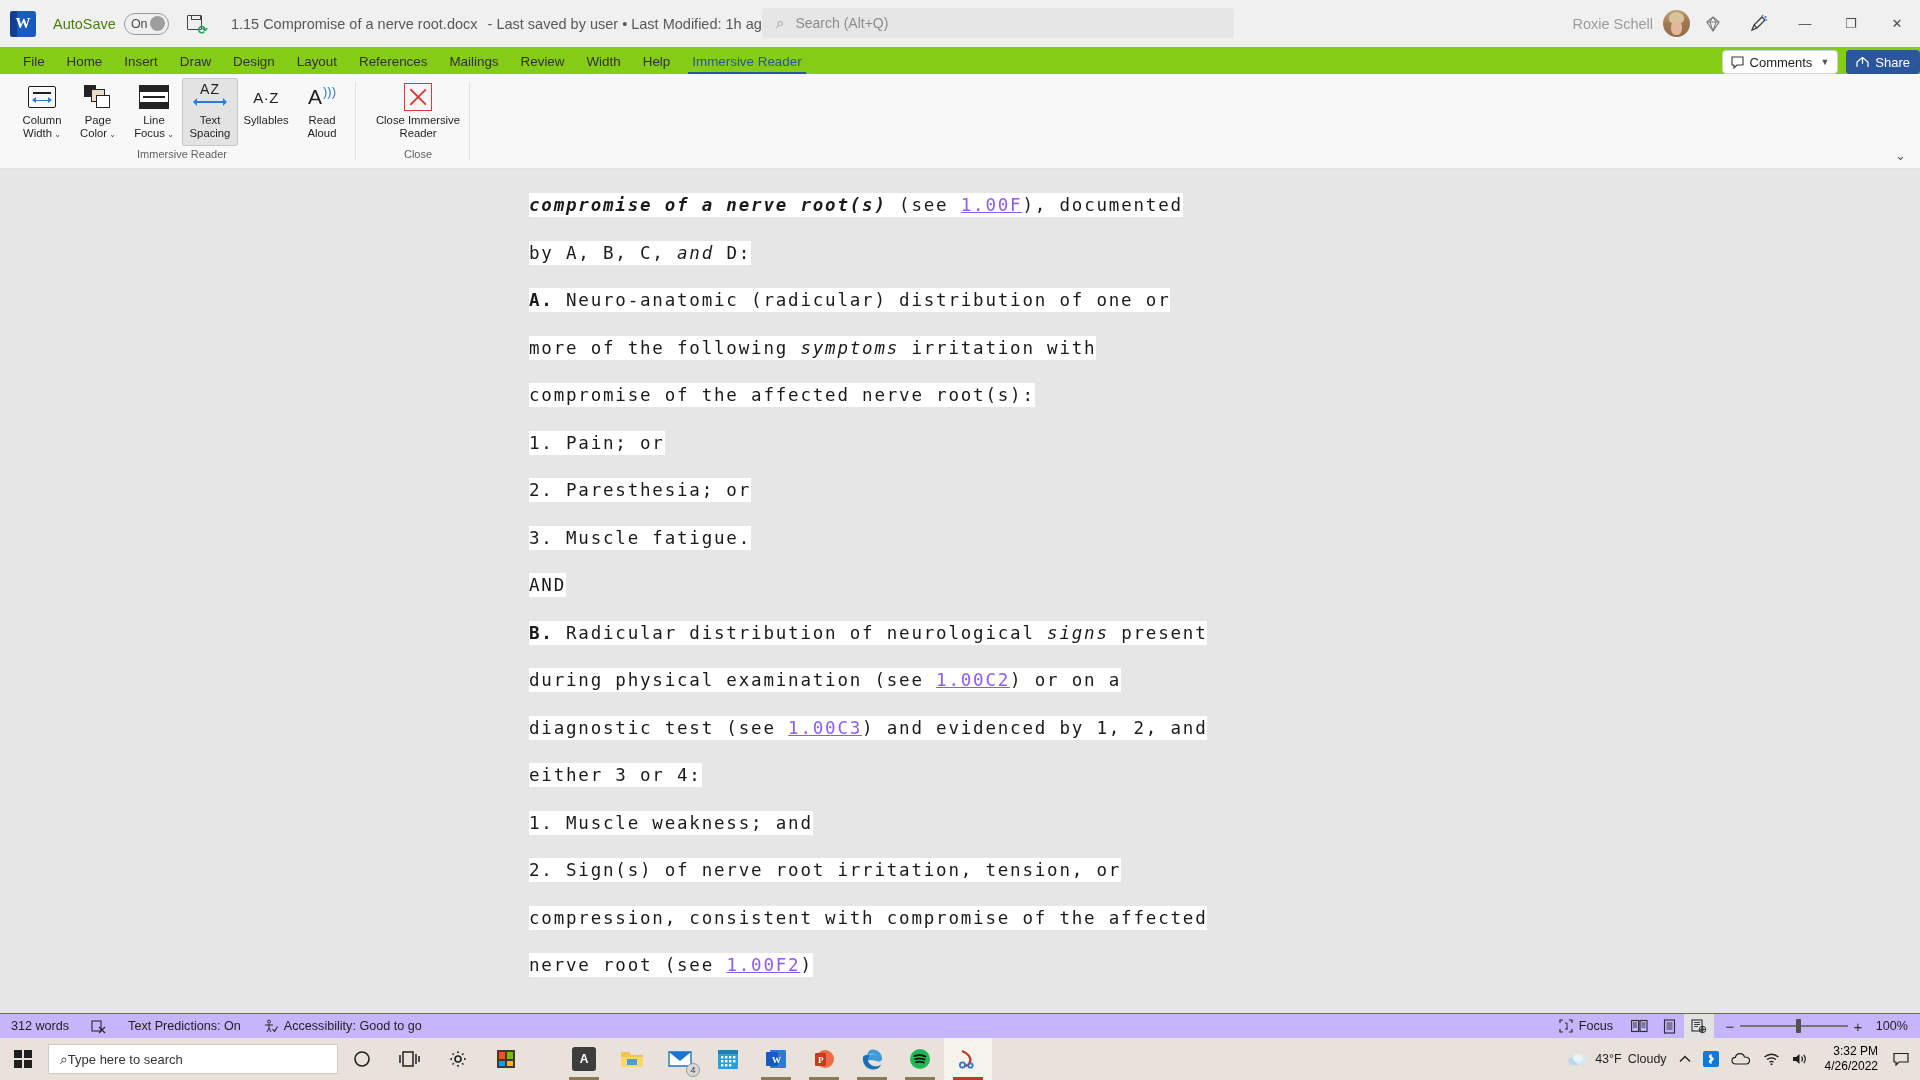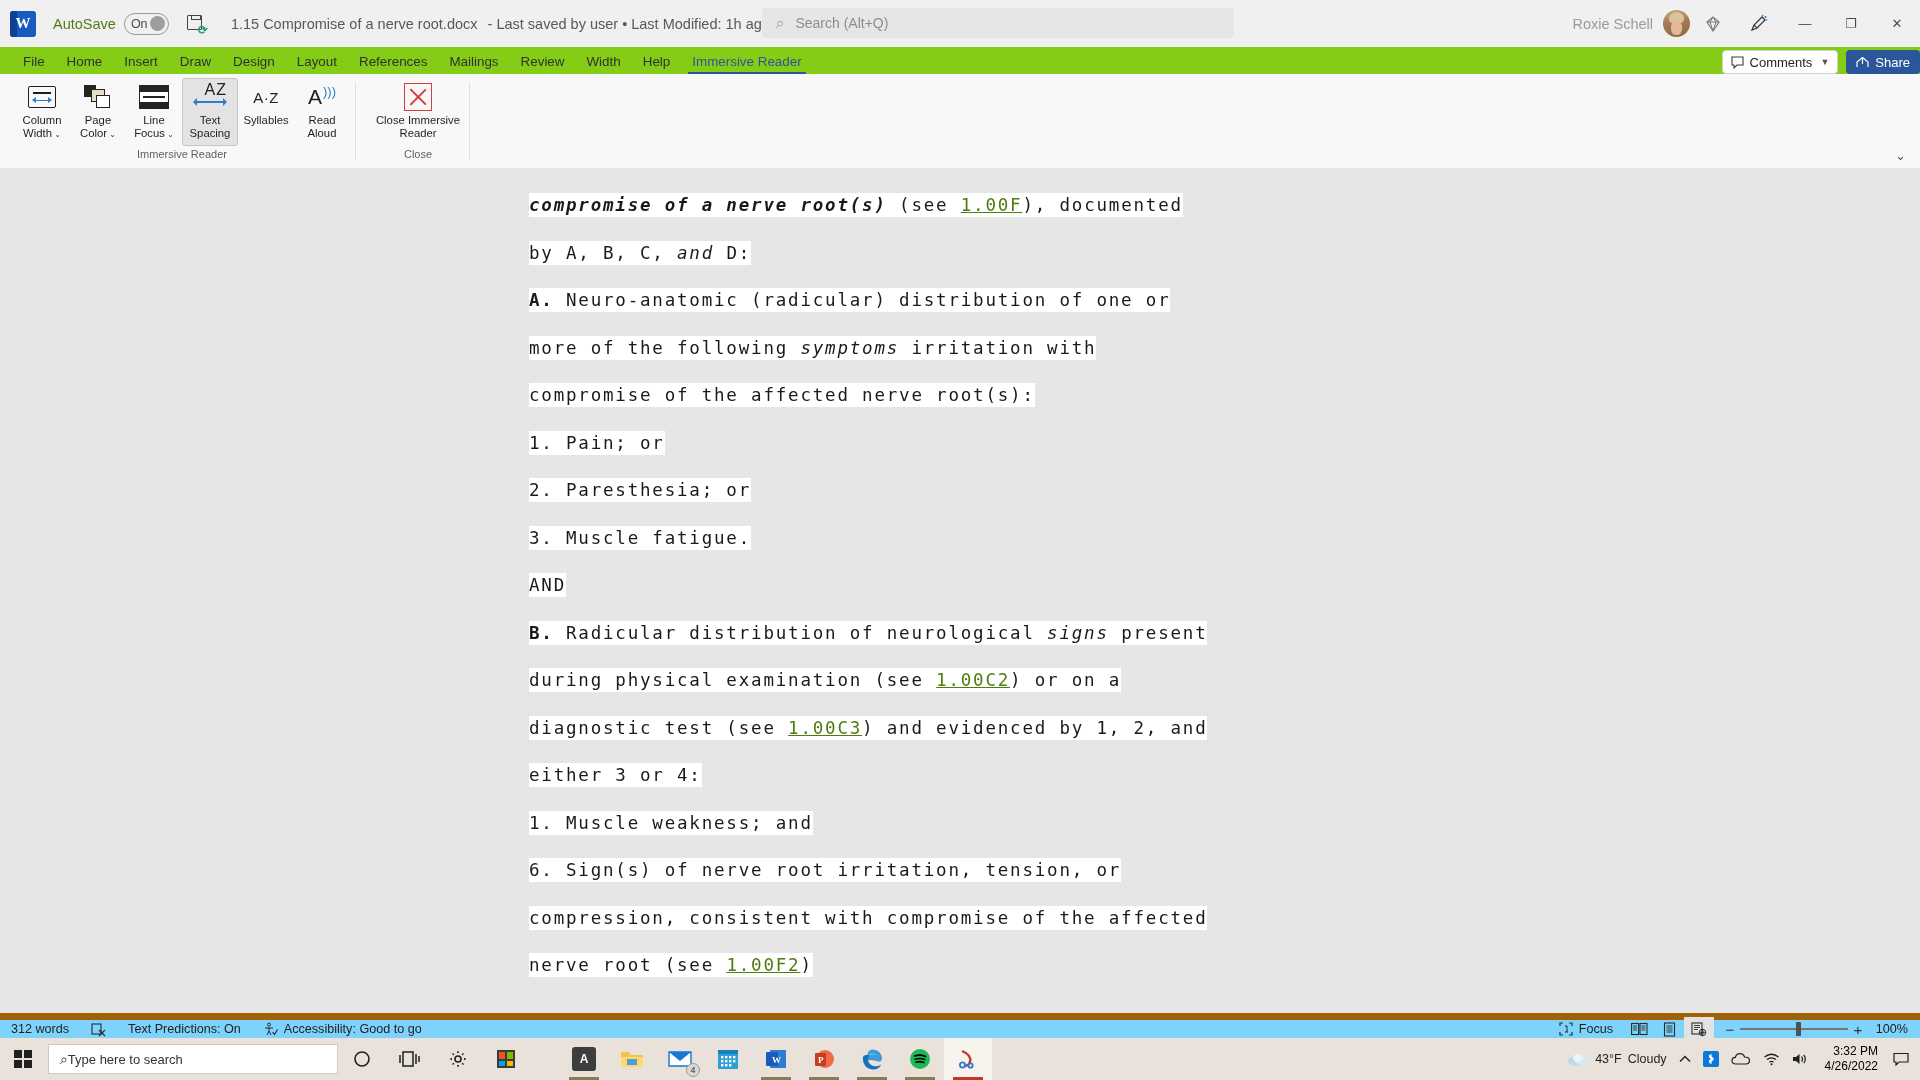--- a/index.html
+++ b/index.html
@@ -141,21 +141,21 @@
   .ic-pagecolor .b1{position:absolute;left:0;top:0;width:12px;height:12px;background:#232323;}
   .ic-pagecolor .b2{position:absolute;left:7px;top:4px;width:14px;height:13px;background:#e8ddc8;border:1.4px solid #232323;}
   .ic-pagecolor .b3{position:absolute;left:12px;top:10px;width:14px;height:13px;background:#fff;border:1.5px solid #232323;}
 
   .ic-linefocus{position:relative;width:30px;height:24px;border:1.6px solid #232323;background:#fff;}
   .ic-linefocus .t{position:absolute;left:0;right:0;top:0;height:6px;background:#232323;}
   .ic-linefocus .b{position:absolute;left:0;right:0;bottom:0;height:6px;background:#232323;}
   .ic-linefocus .m{position:absolute;left:3px;right:3px;top:10px;height:2px;background:#232323;}
 
   .ic-textspacing{position:relative;width:34px;height:30px;}
-  .ic-textspacing .az{font-size:16px;color:#1f1f1f;letter-spacing:1px;text-align:right;line-height:15px;font-family:"Liberation Sans",sans-serif;}
+  .ic-textspacing .az{font-size:14px;color:#1f1f1f;letter-spacing:1px;text-align:center;line-height:15px;font-family:"Liberation Sans",sans-serif;}
   .ic-textspacing .arw{position:relative;margin-top:1px;height:8px;}
   .ic-textspacing .arw .ln{position:absolute;left:3px;right:3px;top:3.3px;height:1.4px;background:#2b7cd3;}
   .ic-textspacing .arw .lt,.ic-textspacing .arw .rt{position:absolute;top:0;width:0;height:0;border-top:4px solid transparent;border-bottom:4px solid transparent;}
   .ic-textspacing .arw .lt{left:0;border-right:4.5px solid #2b7cd3;}
   .ic-textspacing .arw .rt{right:0;border-left:4.5px solid #2b7cd3;}
 
   .ic-syllables{font-size:15px;color:#1f1f1f;letter-spacing:0.5px;}
   .ic-readaloud{position:relative;width:28px;height:26px;}
   .ic-readaloud .a{font-size:21px;color:#1f1f1f;line-height:26px;font-family:"Liberation Sans",sans-serif;}
   .ic-readaloud .w{position:absolute;right:0;top:1px;color:#2b7cd3;font-size:13px;line-height:13px;}
@@ -175,26 +175,26 @@
     font-family: "DejaVu Sans Mono", monospace;
     font-size: 17.5px; letter-spacing: 1.8px;
     color: #1a1a1a;
     line-height: 47.5px; height: 47.5px;
     white-space: pre; width: fit-content;
   }
   .dline span.hl { background: #ffffff; box-decoration-break: clone; -webkit-box-decoration-break: clone; padding: 2px 0; }
   .dline b { font-weight: bold; }
   .dline i { font-style: italic; font-weight: bold; }
   .dline em { font-style: italic; font-weight: normal; }
-  .dline a { color: #4d7c0f; text-decoration: underline; cursor: pointer; }
+  .dline a { color: #8b5cf6; text-decoration: underline; cursor: pointer; }
 
   
   .statusbar {
-    height: 25px; background: #7dd3fc; flex: none; display: flex; align-items: flex-start;
-    font-size: 12.6px; color: #1f1f1f; border-top: 7px solid #a16207;
+    height: 25px; background: #c4b5fd; flex: none; display: flex; align-items: flex-start;
+    font-size: 12.6px; color: #1f1f1f; border-top: 1px solid #a16207;
   }
   .sb-item { padding: 0 11px; display: flex; align-items: center; gap: 6px; cursor: pointer; height: 100%;}
   .sb-right { margin-left: auto; display: flex; align-items: center; height: 100%; }
   .view-btn { width: 30px; height: 25px; display:flex; align-items:center; justify-content:center; cursor:pointer; }
   .view-btn.active { background: #e2e2e2; }
   .zoom-slider { display: flex; align-items: center; gap: 0; margin: 0 6px; }
   .zs-line { width: 108px; height: 2px; background: #767676; position: relative; }
   .zs-knob { position: absolute; left: 56px; top: -6px; width: 5px; height: 14px; background: #505050; border-radius: 1px; cursor: pointer;}
   .zs-sign { width: 20px; text-align: center; font-size: 15px; color: #333; cursor: pointer; }
   .zoom-pct { width: 46px; text-align: right; padding-right: 12px; font-size: 12.6px; cursor: pointer; }
@@ -416,21 +416,21 @@
         <div class="dline"><span class="hl"><span>compromise of the affected nerve root(s):</span></span></div>
         <div class="dline"><span class="hl"><span>1. Pain; or</span></span></div>
         <div class="dline"><span class="hl"><span>2. Paresthesia; or</span></span></div>
         <div class="dline"><span class="hl"><span>3. Muscle fatigue.</span></span></div>
         <div class="dline"><span class="hl"><span>AND</span></span></div>
         <div class="dline"><span class="hl"><b>B.</b><span> Radicular distribution of neurological </span><em>signs</em><span> present</span></span></div>
         <div class="dline"><span class="hl"><span>during physical examination (see </span><a>1.00C2</a><span>) or on a</span></span></div>
         <div class="dline"><span class="hl"><span>diagnostic test (see </span><a>1.00C3</a><span>) and evidenced by 1, 2, and</span></span></div>
         <div class="dline"><span class="hl"><span>either 3 or 4:</span></span></div>
         <div class="dline"><span class="hl"><span>1. Muscle weakness; and</span></span></div>
-        <div class="dline"><span class="hl"><span>6. Sign(s) of nerve root irritation, tension, or</span></span></div>
+        <div class="dline"><span class="hl"><span>2. Sign(s) of nerve root irritation, tension, or</span></span></div>
         <div class="dline"><span class="hl"><span>compression, consistent with compromise of the affected</span></span></div>
         <div class="dline"><span class="hl"><span>nerve root (see </span><a>1.00F2</a><span>)</span></span></div>
       </div>
   </div>
 
   <div class="statusbar">
     <div class="sb-item">312 words</div>
     <div class="sb-item">
       <svg width="15" height="15" viewBox="0 0 15 15">
           <rect x="1" y="2" width="9" height="10" fill="none" stroke="#2a2a2a" stroke-width="1.1"></rect>

